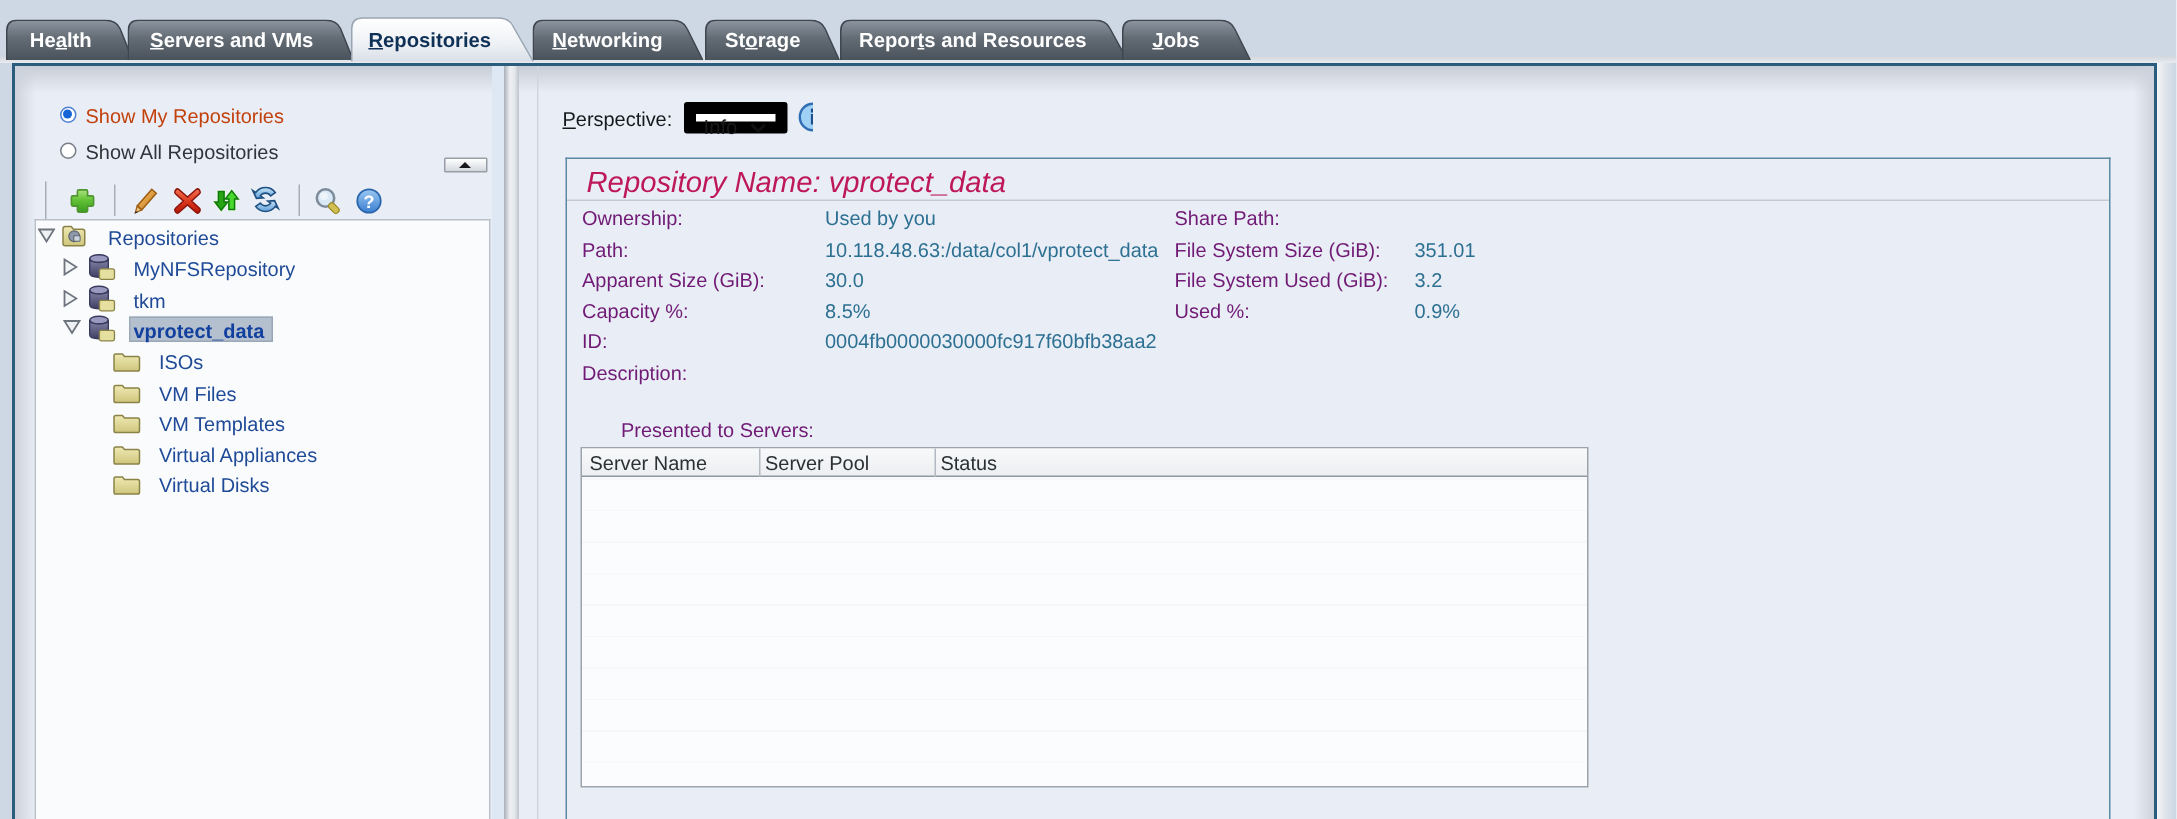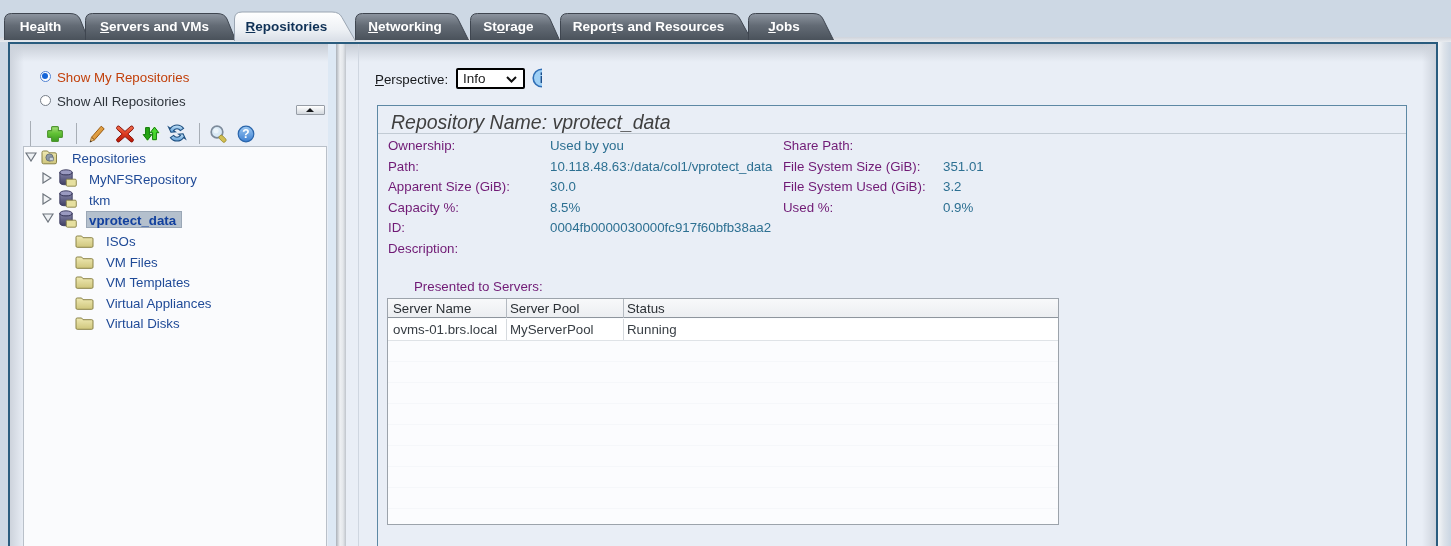--- a/index.html
+++ b/index.html
@@ -37,26 +37,26 @@
   
   #treepanel{position:absolute;left:23px;top:146px;width:304px;height:400px;
      background:#fafbfd;border:1px solid #b9c0c9;border-bottom:none;box-sizing:border-box;}
   .trow{position:absolute;font-size:13.3px;line-height:16px;color:#1f4a97;white-space:nowrap;}
   .trow.bold{font-weight:bold;color:#12409e;}
   .hl{position:absolute;left:86px;top:211px;width:96px;height:17px;background:#b4c0cd;border:1px solid #9aa7b6;box-sizing:border-box;}
   
   #vline{position:absolute;left:358px;top:44px;width:1px;height:502px;background:#cfd6e0;}
   
   #sel{position:absolute;left:456px;top:68px;width:69px;height:21px;background:#fff;
-       border:2px solid #000000;border-radius:2px;box-sizing:border-box;}
+       border:8px solid #000000;border-radius:2px;box-sizing:border-box;}
   #sel .txt{position:absolute;left:5px;top:1px;font-size:13.5px;color:#1a1a1a;}
   
   #infobox{position:absolute;left:377px;top:105px;width:1030px;height:441px;
        border:1px solid #5d88a4;border-bottom:none;box-sizing:border-box;}
-  #ibhead{position:absolute;left:391px;top:111px;font-size:19.5px;font-style:italic;color:#404040;white-space:nowrap;}
+  #ibhead{position:absolute;left:391px;top:111px;font-size:19.5px;font-style:italic;color:#be185d;white-space:nowrap;}
   #ibhr{position:absolute;left:378px;top:133px;width:1028px;height:1px;background:#c2cbd4;}
   .lbl{position:absolute;font-size:13.3px;line-height:16px;color:#701a75;white-space:nowrap;}
   .val{position:absolute;font-size:13.3px;line-height:16px;color:#2d7092;white-space:nowrap;}
   
   #tbl{position:absolute;left:387px;top:298px;width:672px;height:227px;
       border:1px solid #9ca3ab;box-sizing:border-box;
       background:repeating-linear-gradient(180deg,#fbfcfe 0 20px,#f5f7fa 20px 21px);}
   #thead{position:absolute;left:0;top:0;width:100%;height:19px;
       background:linear-gradient(180deg,#f8f9fa,#eceef1);border-bottom:1px solid #8e959d;box-sizing:border-box;}
   .th{position:absolute;top:2px;font-size:13.3px;color:#2b3035;white-space:nowrap;}
@@ -351,21 +351,14 @@
 
   
   <div id="tbl">
     <div id="thead">
       <div class="th" style="left:5px;">Server Name</div>
       <div class="th" style="left:122px;">Server Pool</div>
       <div class="th" style="left:239px;">Status</div>
       <div class="csep" style="left:118px;"></div>
       <div class="csep" style="left:235px;"></div>
     </div>
-    <div id="trow1">
-      <div class="td" style="left:5px;">ovms-01.brs.local</div>
-      <div class="td" style="left:122px;">MyServerPool</div>
-      <div class="td" style="left:239px;">Running</div>
-      <div class="csep2" style="left:118px;"></div>
-      <div class="csep2" style="left:235px;"></div>
-    </div>
   </div>
 </div>
 
 </body></html>

